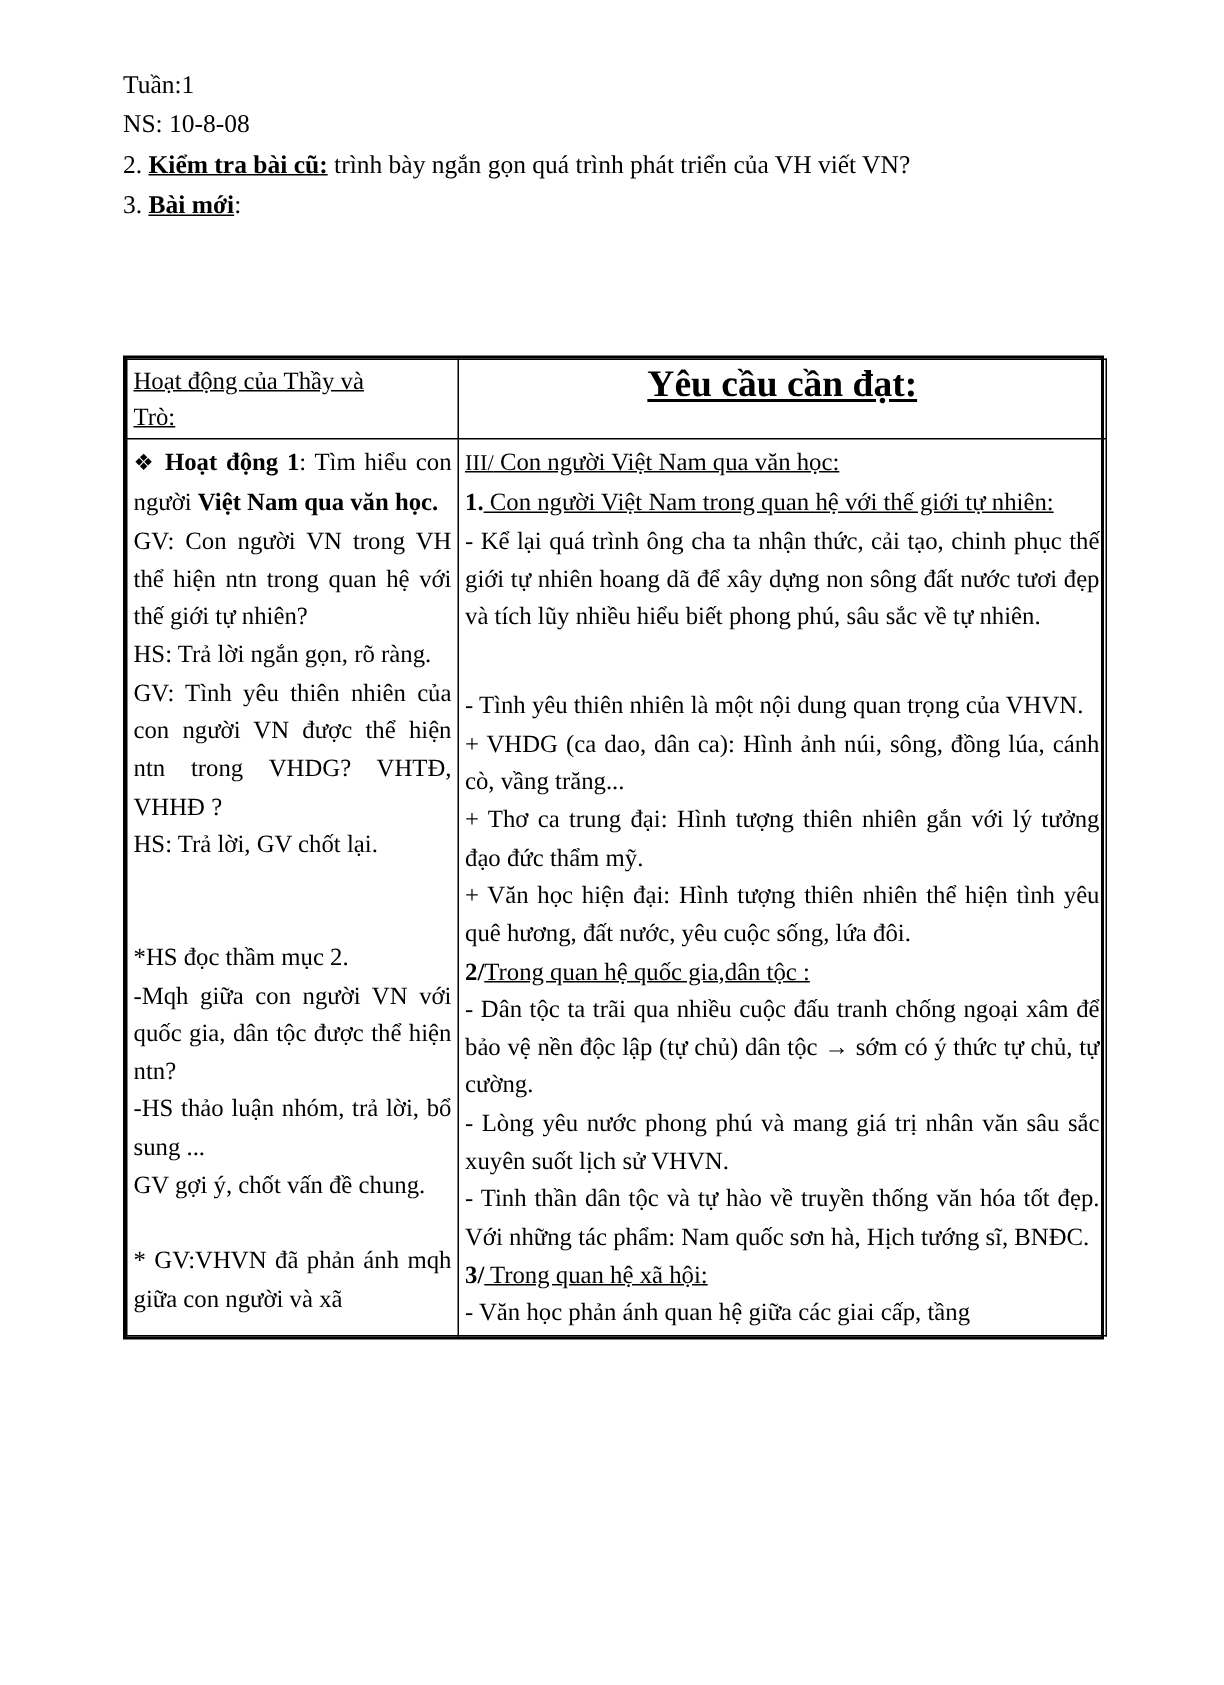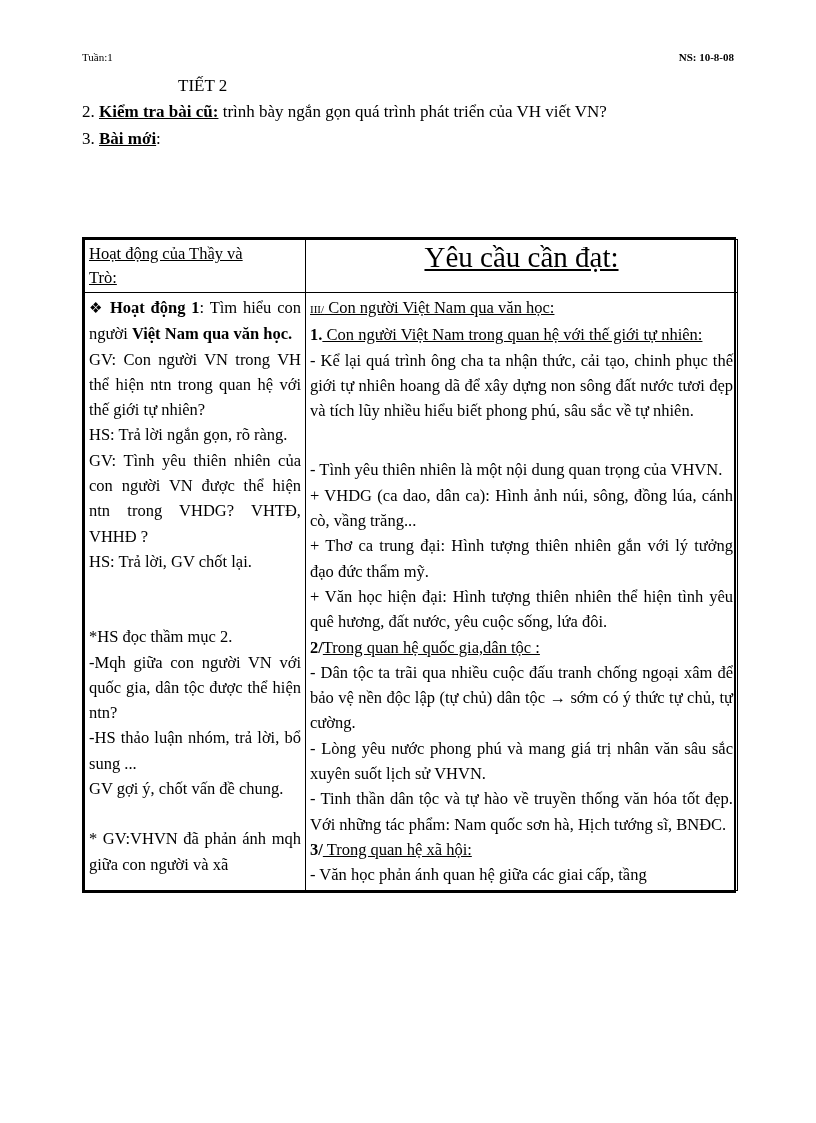--- a/index.html
+++ b/index.html
@@ -27,26 +27,27 @@
   .header {
     position: absolute;
     left: 82px;
     top: 44px;
     width: 654px;
   }
   .hdr-row {
     display: flex;
     justify-content: space-between;
     align-items: baseline;
-    font-size: 11px;
+    font-size: 17px;
     line-height: 26px;
     white-space: nowrap;
+    flex-direction: column;
   }
   .hdr-left { text-align: left; }
-  .hdr-right { text-align: left; padding-right: 2px; font-weight: bold; }
+  .hdr-right { text-align: left; padding-right: 2px; }
 
   .tiet-center {
     margin-top: 4px;
     margin-left: 96px;
     font-size: 17px;
     line-height: 24px;
   }
 
   .section-title {
     margin-top: 1px;
@@ -90,24 +91,24 @@
 
   .head-cell-left {
     font-size: 16.5px;
     line-height: 24px;
     padding-top: 4px;
     padding-bottom: 3px;
   }
   .head-cell-left .u { text-decoration: underline; }
 
   .head-cell-right {
-    font-size: 29px;
+    font-size: 25px;
     line-height: 30px;
     text-align: center;
-    font-weight: normal;
+    font-weight: bold;
     padding-top: 6px;
     padding-bottom: 4px;
   }
   .head-cell-right .u { text-decoration: underline; }
 
   .body-cell { padding-top: 3px; }
 
   
   .lp {
     font-size: 16.5px;
@@ -125,42 +126,41 @@
   .rp {
     font-size: 16.5px;
     line-height: 25.3px;
     margin: 0;
     text-align: justify;
   }
   .rp.nojust { text-align: left; }
   .rp .u { text-decoration: underline; }
   .rp .ub { text-decoration: underline; font-weight: normal; }
   .rp b { font-weight: bold; }
-  .smallcaps { font-variant: small-caps; font-size: 11px; }
+  .smallcaps { font-variant: small-caps; font-size: 15px; }
   .rspacer { height: 34px; }
 
   .bullet-diamond {
     font-size: 15px;
     letter-spacing: 0;
   }
 </style>
 </head>
 <body>
 
 <div class="page">
 
   <div class="header">
 
     <div class="hdr-row">
       <span class="hdr-left">Tuần:1</span>
       <span class="hdr-right">NS: 10-8-08</span>
     </div>
 
 
-    <div class="tiet-center">TIẾT 2</div>
 
 
 
     <div class="num-line"><span>2.</span> <span class="u">Kiểm tra bài cũ:</span><span>  trình bày ngắn gọn quá trình phát triển của VH viết VN?</span></div>
 
     <div class="num-line"><span>3.</span> <span class="u">Bài mới</span><span>:</span></div>
   </div>
 
   <div class="tbl">
     <table>

